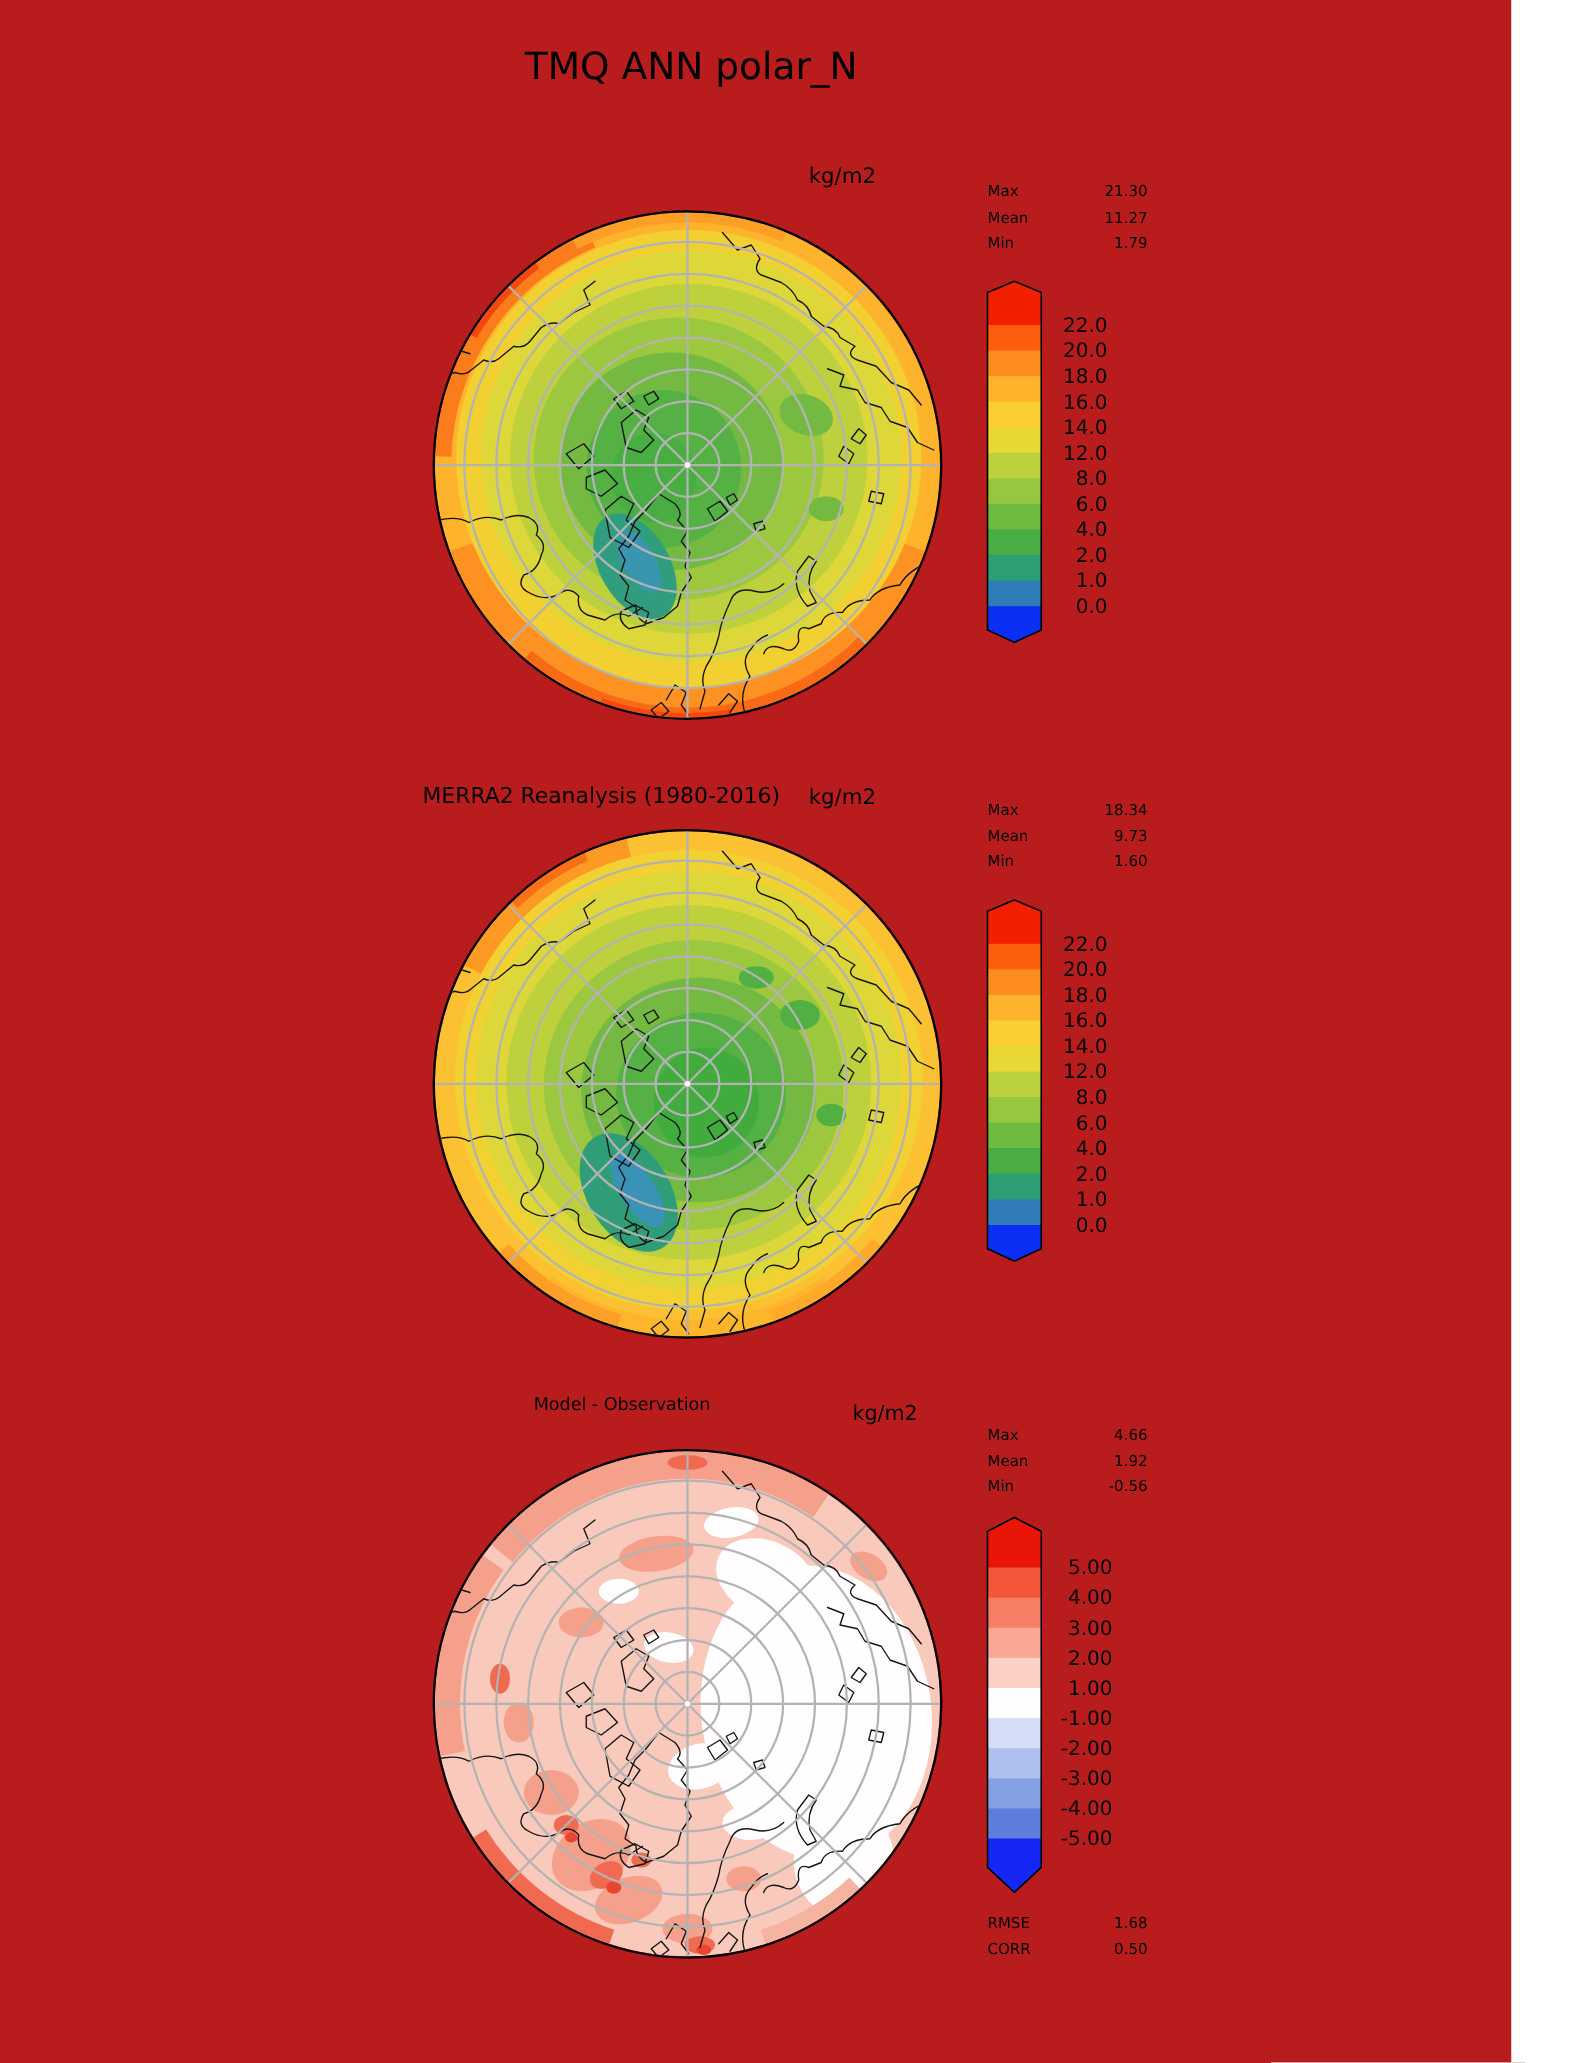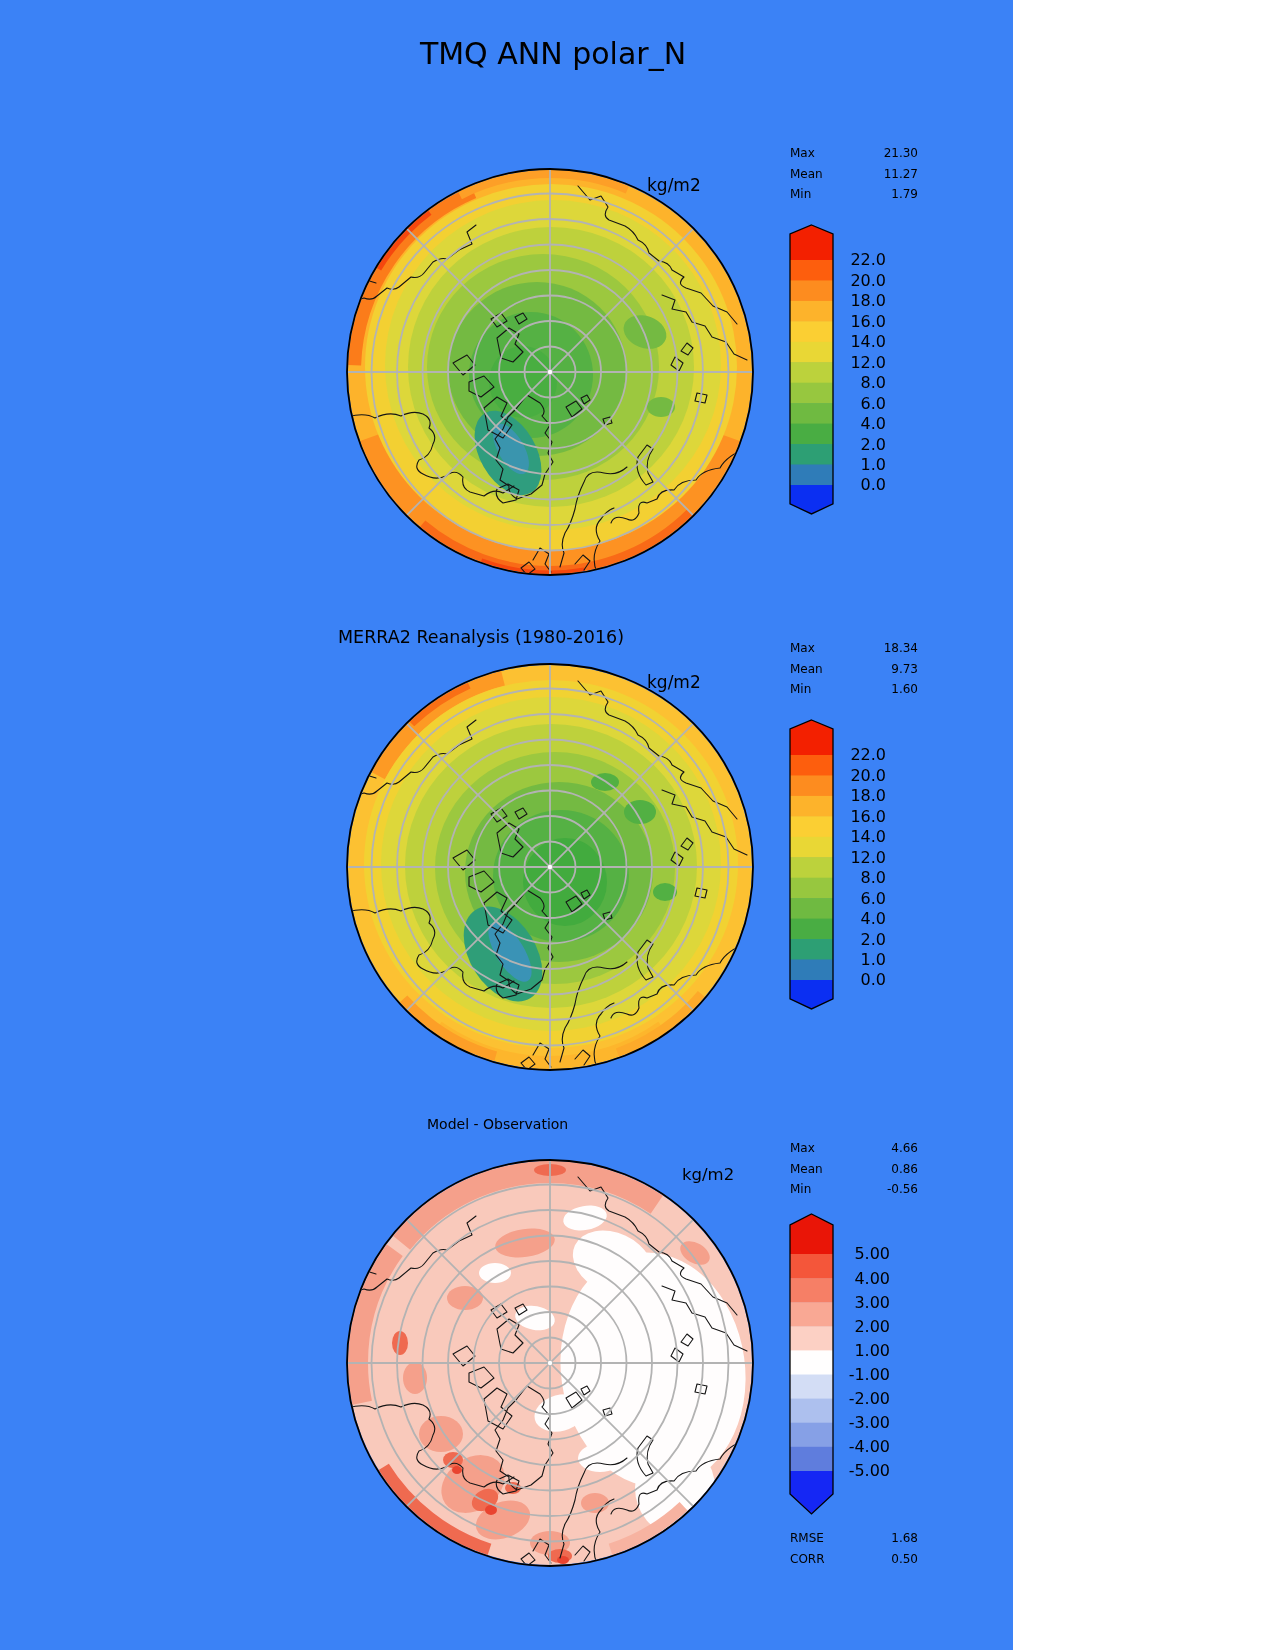--- a/index.html
+++ b/index.html
@@ -1,24 +1,24 @@
 <!DOCTYPE html>
 <html><head>
 <meta charset="utf-8">
 <style>
   html,body{margin:0;padding:0;background:#ffffff;}
-  .fig{position:relative;width:1013px;height:1650px;background:#3b82f6;
+  .fig{position:relative;width:1209px;height:1650px;background:#b91c1c;
        font-family:"DejaVu Sans","Liberation Sans",sans-serif;color:#000;overflow:hidden;}
   .main-title{position:absolute;left:350px;top:36px;width:406px;text-align:center;
               font-size:30px;font-weight:400;margin:0;}
   .panel-title{position:absolute;font-size:17.5px;white-space:nowrap;}
   .t1{left:338px;top:130px;}
   .t2{left:338px;top:627px;}
   .t3{left:427px;top:1116px;font-size:14px;}
-  .units{position:absolute;font-size:17px;white-space:nowrap;margin-top:44px;}
+  .units{position:absolute;font-size:17px;white-space:nowrap;}
   .u1{left:647px;top:131px;}
   .u2{left:647px;top:628px;}
   .u3{left:682px;top:1121px;font-size:16.5px;}
   .stats{position:absolute;left:790px;width:128px;font-size:12px;line-height:20.5px;}
   .s1{top:143px;} .s2{top:638px;} .s3{top:1138px;} .metrics{top:1528px;}
   .srow{display:flex;justify-content:space-between;}
   .map{position:absolute;left:345px;width:410px;height:410px;}
   .m1{top:167px;} .m2{top:662px;} .m3{top:1158px;}
   .cbar{position:absolute;left:790px;overflow:visible;}
   .c1{top:224px;} .c2{top:719px;} .c3{top:1213px;}
@@ -245,21 +245,21 @@
 
   <div class="panel-title t3">Model - Observation</div>
   <div class="units u3">kg/m2</div>
   <div class="stats s3">
     <div class="srow">
         <span>Max</span>
         <span>4.66</span>
       </div>
     <div class="srow">
         <span>Mean</span>
-        <span>0.86</span>
+        <span>1.92</span>
       </div>
     <div class="srow">
         <span>Min</span>
         <span>-0.56</span>
       </div>
   </div>
 
   <svg class="map m3" viewBox="0 0 410 410">
     <g clip-path="url(#mapclip)">
       <circle cx="205" cy="205" r="203" fill="#f9c9bb"></circle>

